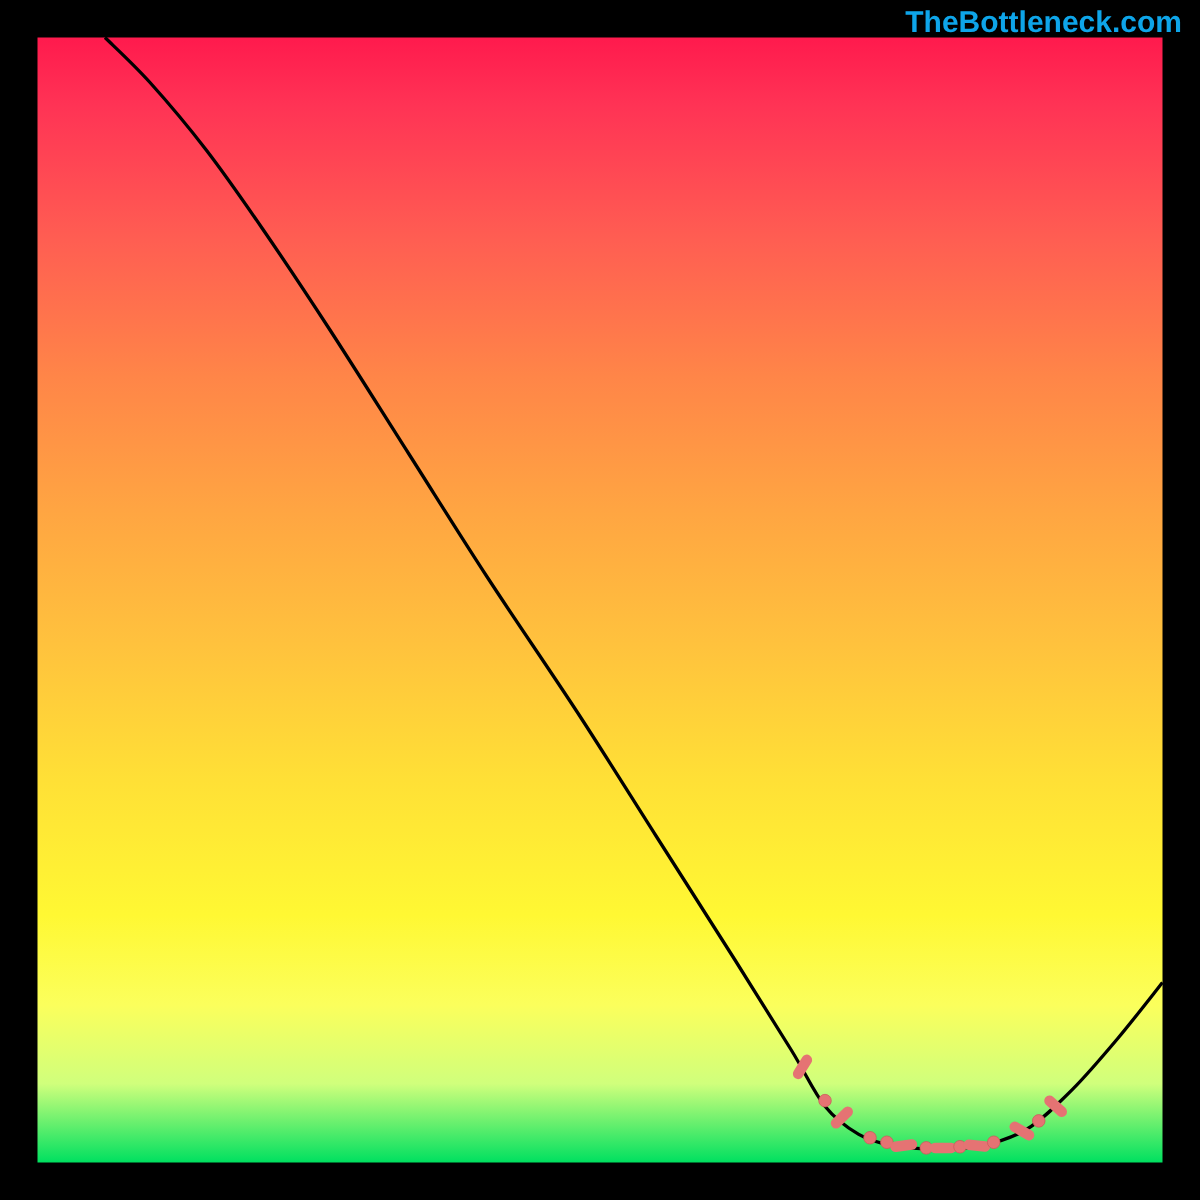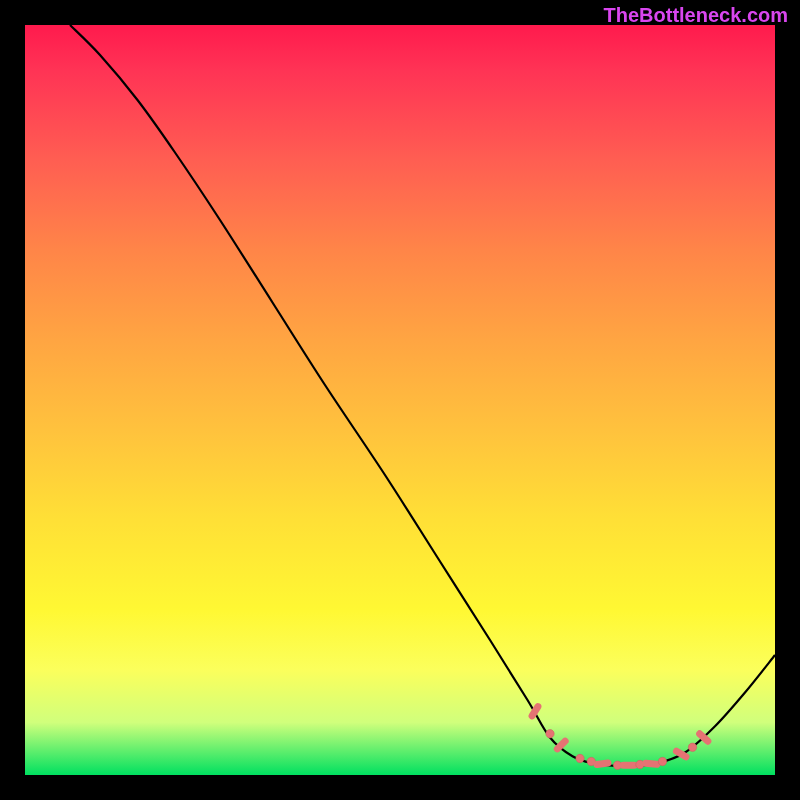--- a/index.html
+++ b/index.html
@@ -8,21 +8,21 @@
     height: 800px;
     background: #000;
     position: relative;
     font-family: Arial, sans-serif;
     overflow: hidden;
   }
   .watermark {
     position: absolute;
     top: 4px;
     right: 12px;
-    color: #d946ef;
+    color: #0ea5e9;
     font-size: 20px;
     font-weight: bold;
     z-index: 10;
   }
   .plot-area {
     position: absolute;
     left: 25px;
     top: 25px;
     width: 750px;
     height: 750px;

